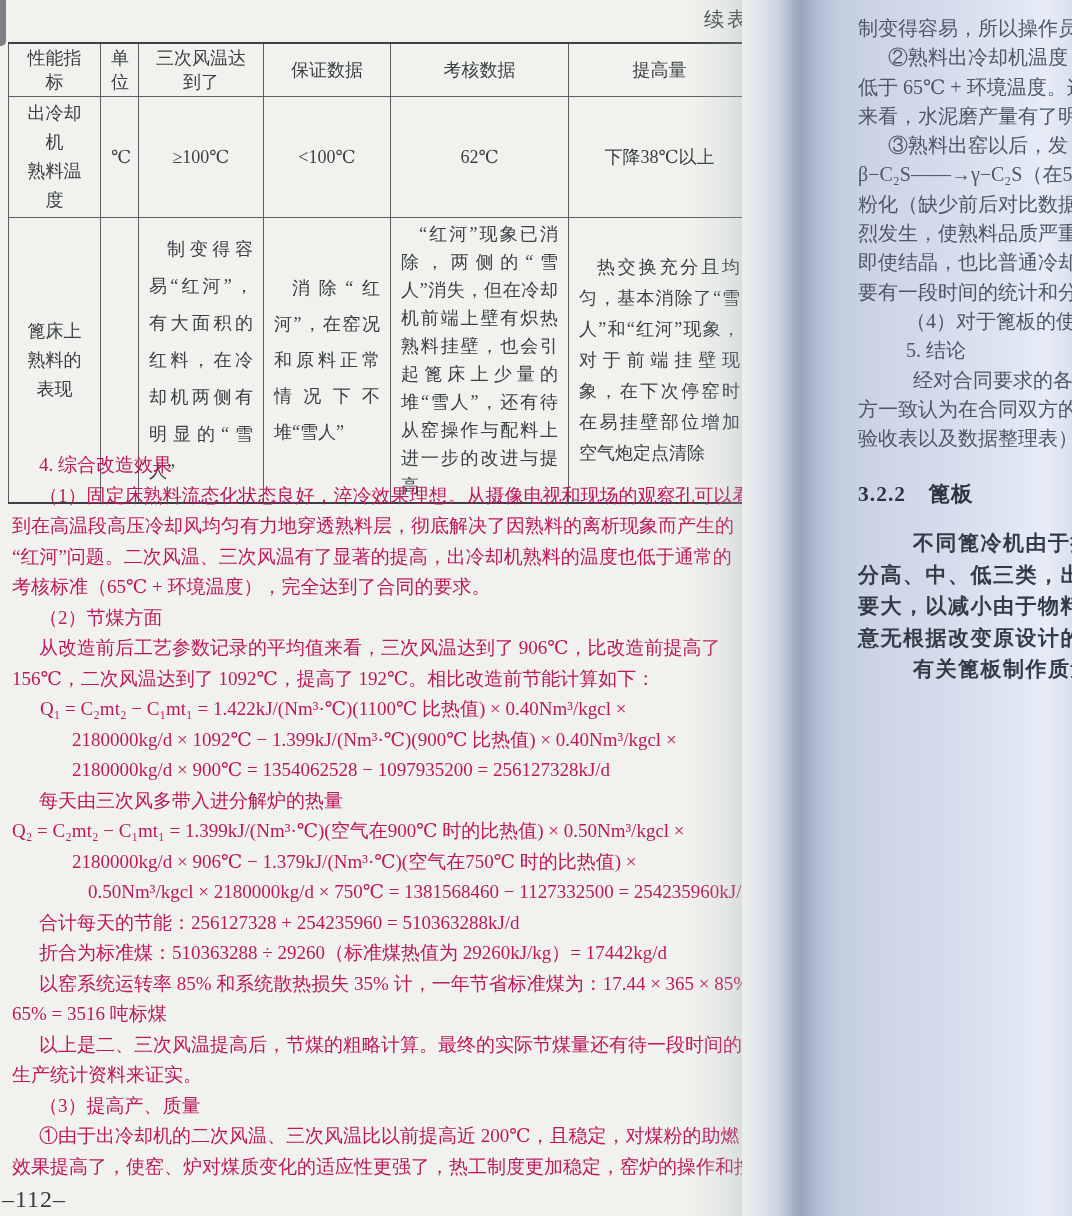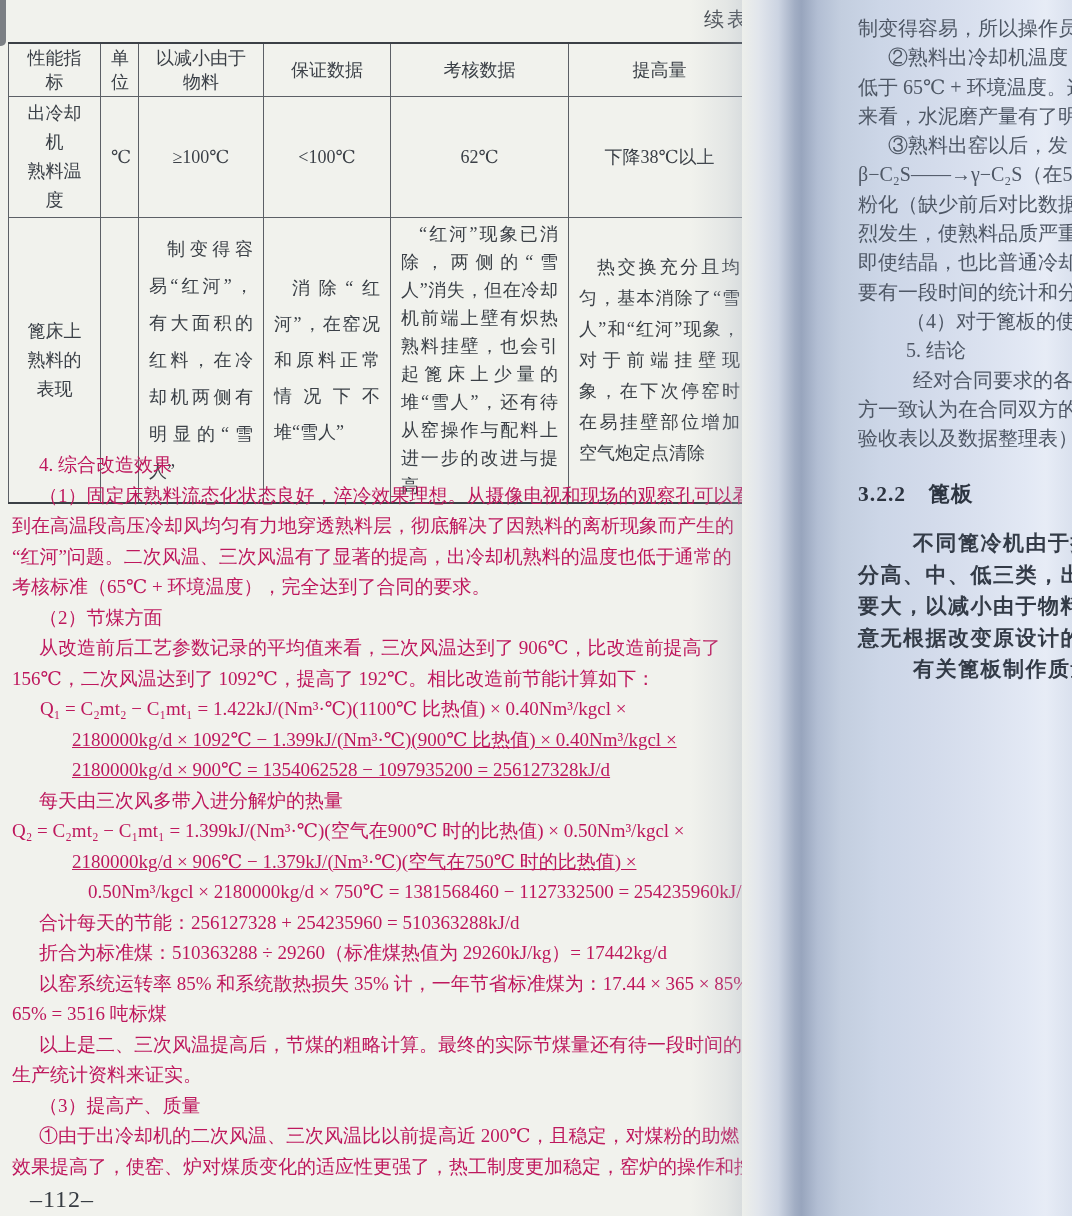--- a/index.html
+++ b/index.html
@@ -40,24 +40,24 @@
   td.lh28{line-height:28px;padding:2px 11px;}
   td.lh31{line-height:31px;padding:2px 12px;}
   
   .body-text{position:absolute;left:12px;top:450px;width:744px;}
   .bline{
     height:30.5px;line-height:30.5px;
     font-size:19px;white-space:nowrap;color:#be185d;
   }
   .bline.ind{padding-left:27px;}
   .bline.f1{padding-left:28px;}
-  .bline.fc{padding-left:60px;text-decoration:underline;}
+  .bline.fc{padding-left:60px;}
   .bline.fc2{padding-left:76px;}
   .page-number{
-    position:absolute;left:30px;top:1186px;
+    position:absolute;left:2px;top:1186px;
     font-size:24px;letter-spacing:1px;color:#383d43;
   }
   
   .gutter-shade{
     position:absolute;left:690px;top:0;width:52px;height:1216px;z-index:2;
     background:linear-gradient(90deg,rgba(170,180,190,0) 0%,rgba(168,178,192,0.18) 70%,rgba(160,172,188,0.30) 100%);
   }
   .corner-mark{
     position:absolute;left:0;top:0;width:6px;height:46px;z-index:3;
     background:#676c72;border-radius:0 0 5px 0;opacity:.85;
@@ -101,21 +101,21 @@
         <col style="width:38px">
         <col style="width:125px">
       <col style="width:127px">
         <col style="width:178px">
         <col style="width:182px">
     </colgroup>
     <thead>
       <tr>
         <th class="hcell">性能指标</th>
         <th class="hcell">单位</th>
-        <th class="hcell">以减小由于物料</th>
+        <th class="hcell">三次风温达到了</th>
         <th class="hcell">保证数据</th>
         <th class="hcell">考核数据</th>
         <th class="hcell">提高量</th>
       </tr>
     </thead>
     <tbody>
       <tr class="r1">
         <td class="pre">出冷却机
 熟料温度</td>
         <td class="c-center">℃</td>

